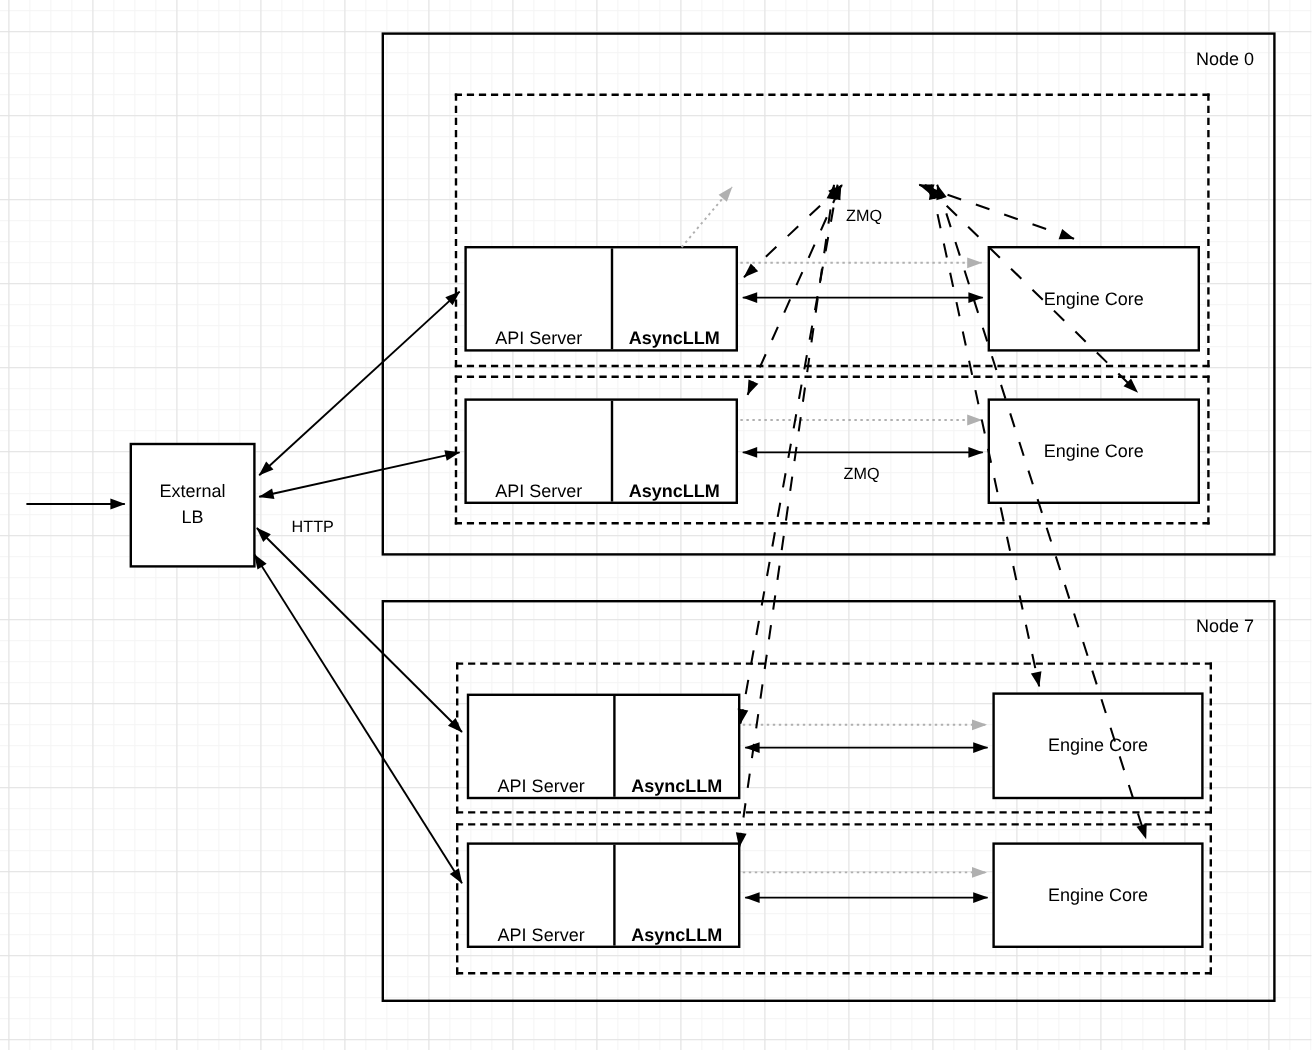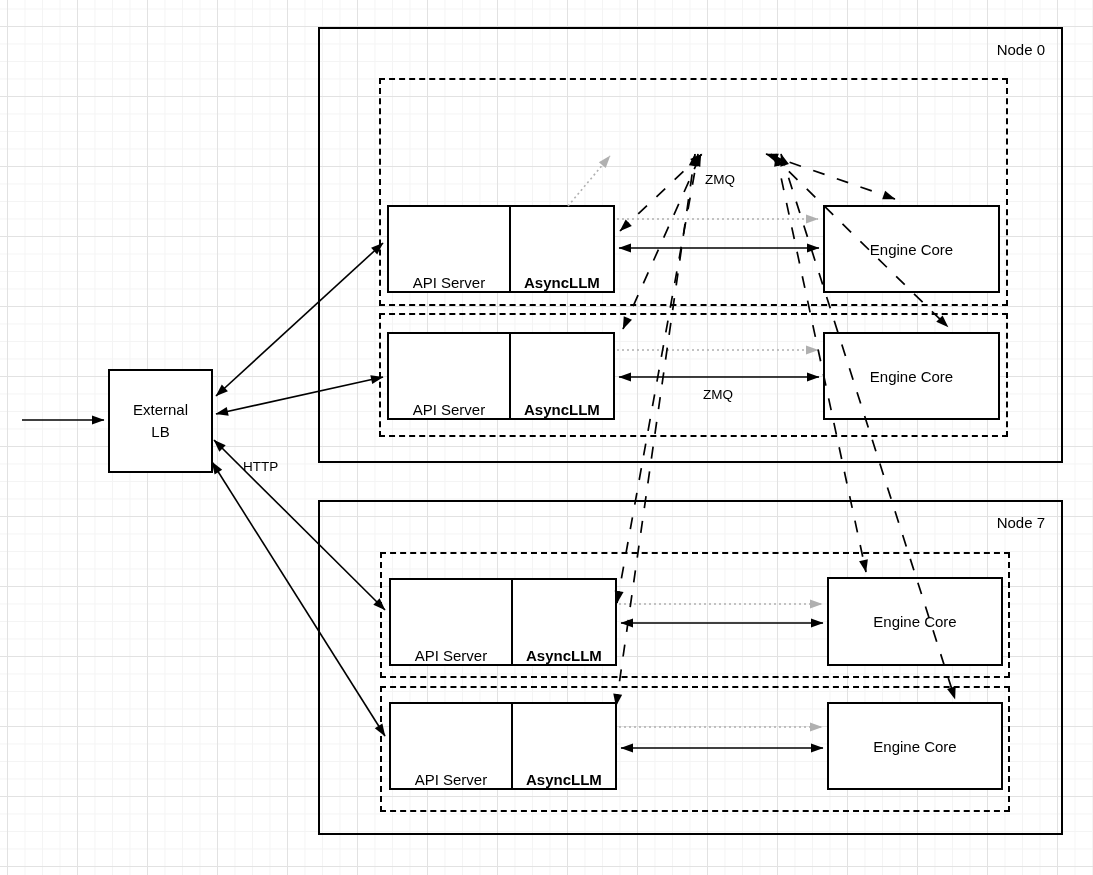--- a/index.html
+++ b/index.html
@@ -94,21 +94,21 @@
         <span>API Server</span>
       </div>
     <div class="cell right" style="flex-basis:46%;">
         <span>AsyncLLM</span>
       </div>
   </div>
   <div class="abs shape" style="left:827px;top:702px;width:176px;height:88px;">
     <span>Engine Core</span>
   </div>
 
-  <div class="tag" style="left:243px;top:431px;width:52px;margin-top:28px;">HTTP</div>
+  <div class="tag" style="left:243px;top:431px;width:52px;">HTTP</div>
   <div class="tag" style="left:705px;top:172px;width:56px;">ZMQ</div>
   <div class="tag" style="left:703px;top:387px;width:56px;">ZMQ</div>
 
   <svg class="wires" width="1093" height="875" viewBox="0 0 1093 875">
     <defs>
       <marker id="ab" markerUnits="userSpaceOnUse" markerWidth="15" markerHeight="12" refX="13" refY="5.5" orient="auto-start-reverse">
         <path d="M1,1 L13.5,5.5 L1,10 z" fill="#000"></path>
       </marker>
       <marker id="ag" markerUnits="userSpaceOnUse" markerWidth="15" markerHeight="12" refX="13" refY="5.5" orient="auto-start-reverse">
         <path d="M1,1 L13.5,5.5 L1,10 z" fill="#b0b0b0"></path>

